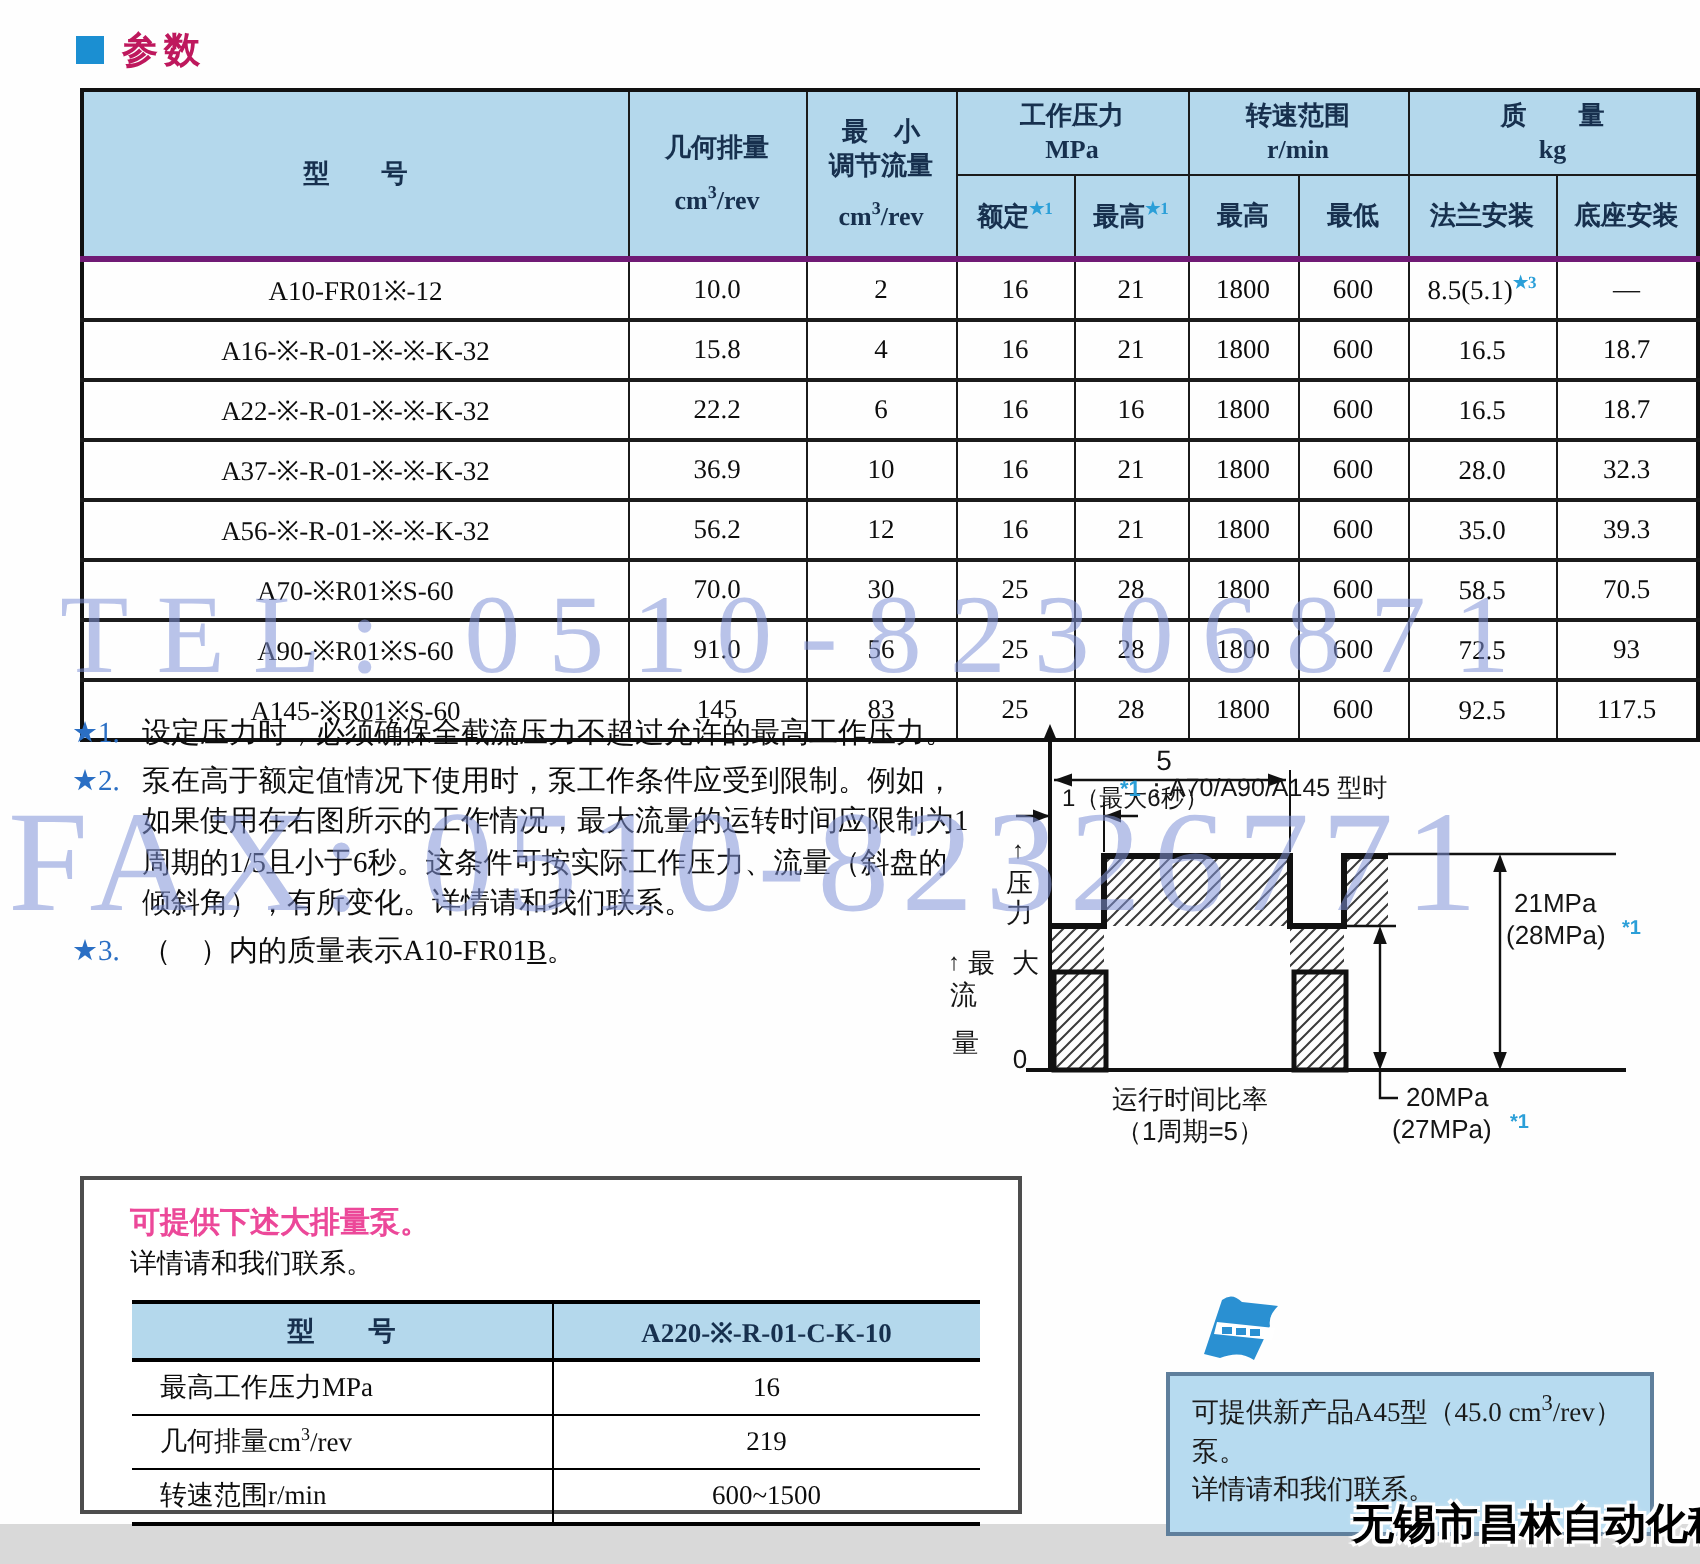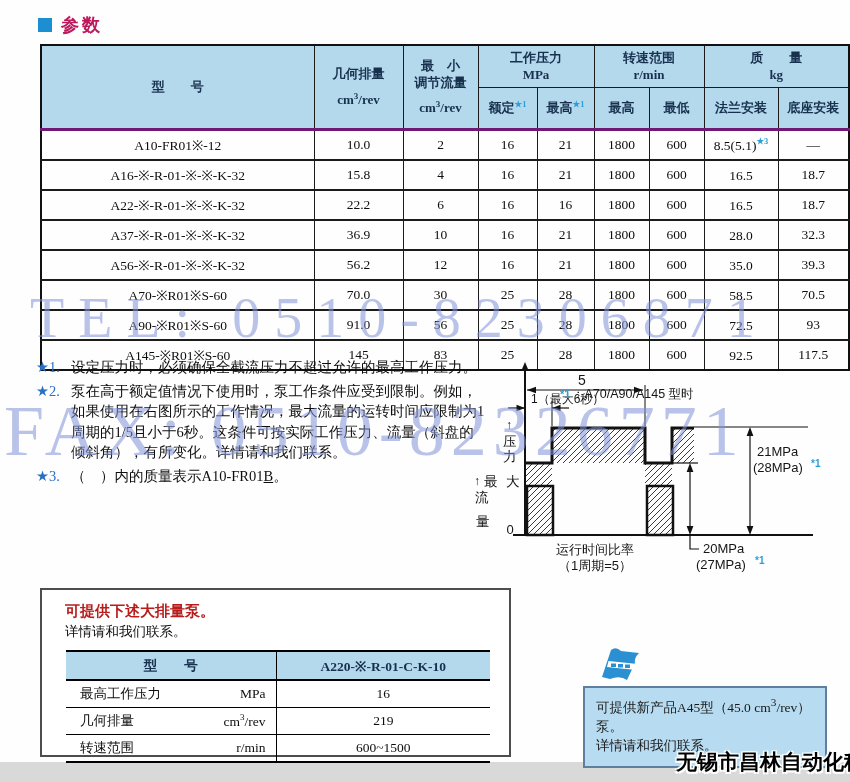--- a/index.html
+++ b/index.html
@@ -44,32 +44,32 @@
 
   
   .diagram { position:absolute; left:468px; top:360px; z-index:2; }
   .diagram text { font-family:"Liberation Sans","DejaVu Sans",sans-serif; fill:#151515; }
   .diagram text.sup { fill:var(--sup-blue); font-weight:bold; }
   .diagram polygon { fill:#111; }
 
   
   .offer-box { position:absolute; left:40px; top:588px; width:471px; height:169px;
                border:2px solid #4d4d4d; background:#fff; z-index:2; box-sizing:border-box; }
-  .offer-title { margin:12px 0 2px 23px; font-size:15px; font-weight:bold; color:#b91c1c;
+  .offer-title { margin:12px 0 2px 23px; font-size:15px; font-weight:bold; color:#ec4899;
                  font-family:"Liberation Sans","DejaVu Sans",sans-serif; }
   .offer-sub { margin:0 0 9px 23px; font-size:13.5px; }
   .offer-table { margin-left:24px; width:424px; border-collapse:collapse; table-layout:fixed; }
   .offer-table th, .offer-table td { padding:0; border:none; }
   .offer-table thead th { background:var(--header-bg); color:var(--header-text); font-size:13.5px;
                           font-weight:600; height:27px; text-align:center;
                           border-top:2.5px solid #000; border-bottom:2.5px solid #000; }
   .offer-table td { font-size:13.5px; height:26px; text-align:center; border-bottom:1.5px solid #000; }
   .offer-table tr.last td { border-bottom:2.5px solid #000; }
   .offer-table .c1 { border-right:1.5px solid #000; }
-  .lbl-unit { display:flex; justify-content:space-between; align-items:baseline; padding:0 10px 0 14px; }
+  .lbl-unit { display:flex; align-items:baseline; padding:0 10px 0 14px; }
 
   
   .flag { position:absolute; left:596px; top:644px; z-index:2; }
 
   
   .np-box { position:absolute; left:583px; top:686px; width:244px; height:82px;
             background:var(--box-blue-bg); border:2px solid var(--box-blue-border);
             box-sizing:border-box; padding:7px 10px 0 11px; font-size:13.5px; line-height:1.42;
             color:#1a1a1a; z-index:3; }
 

